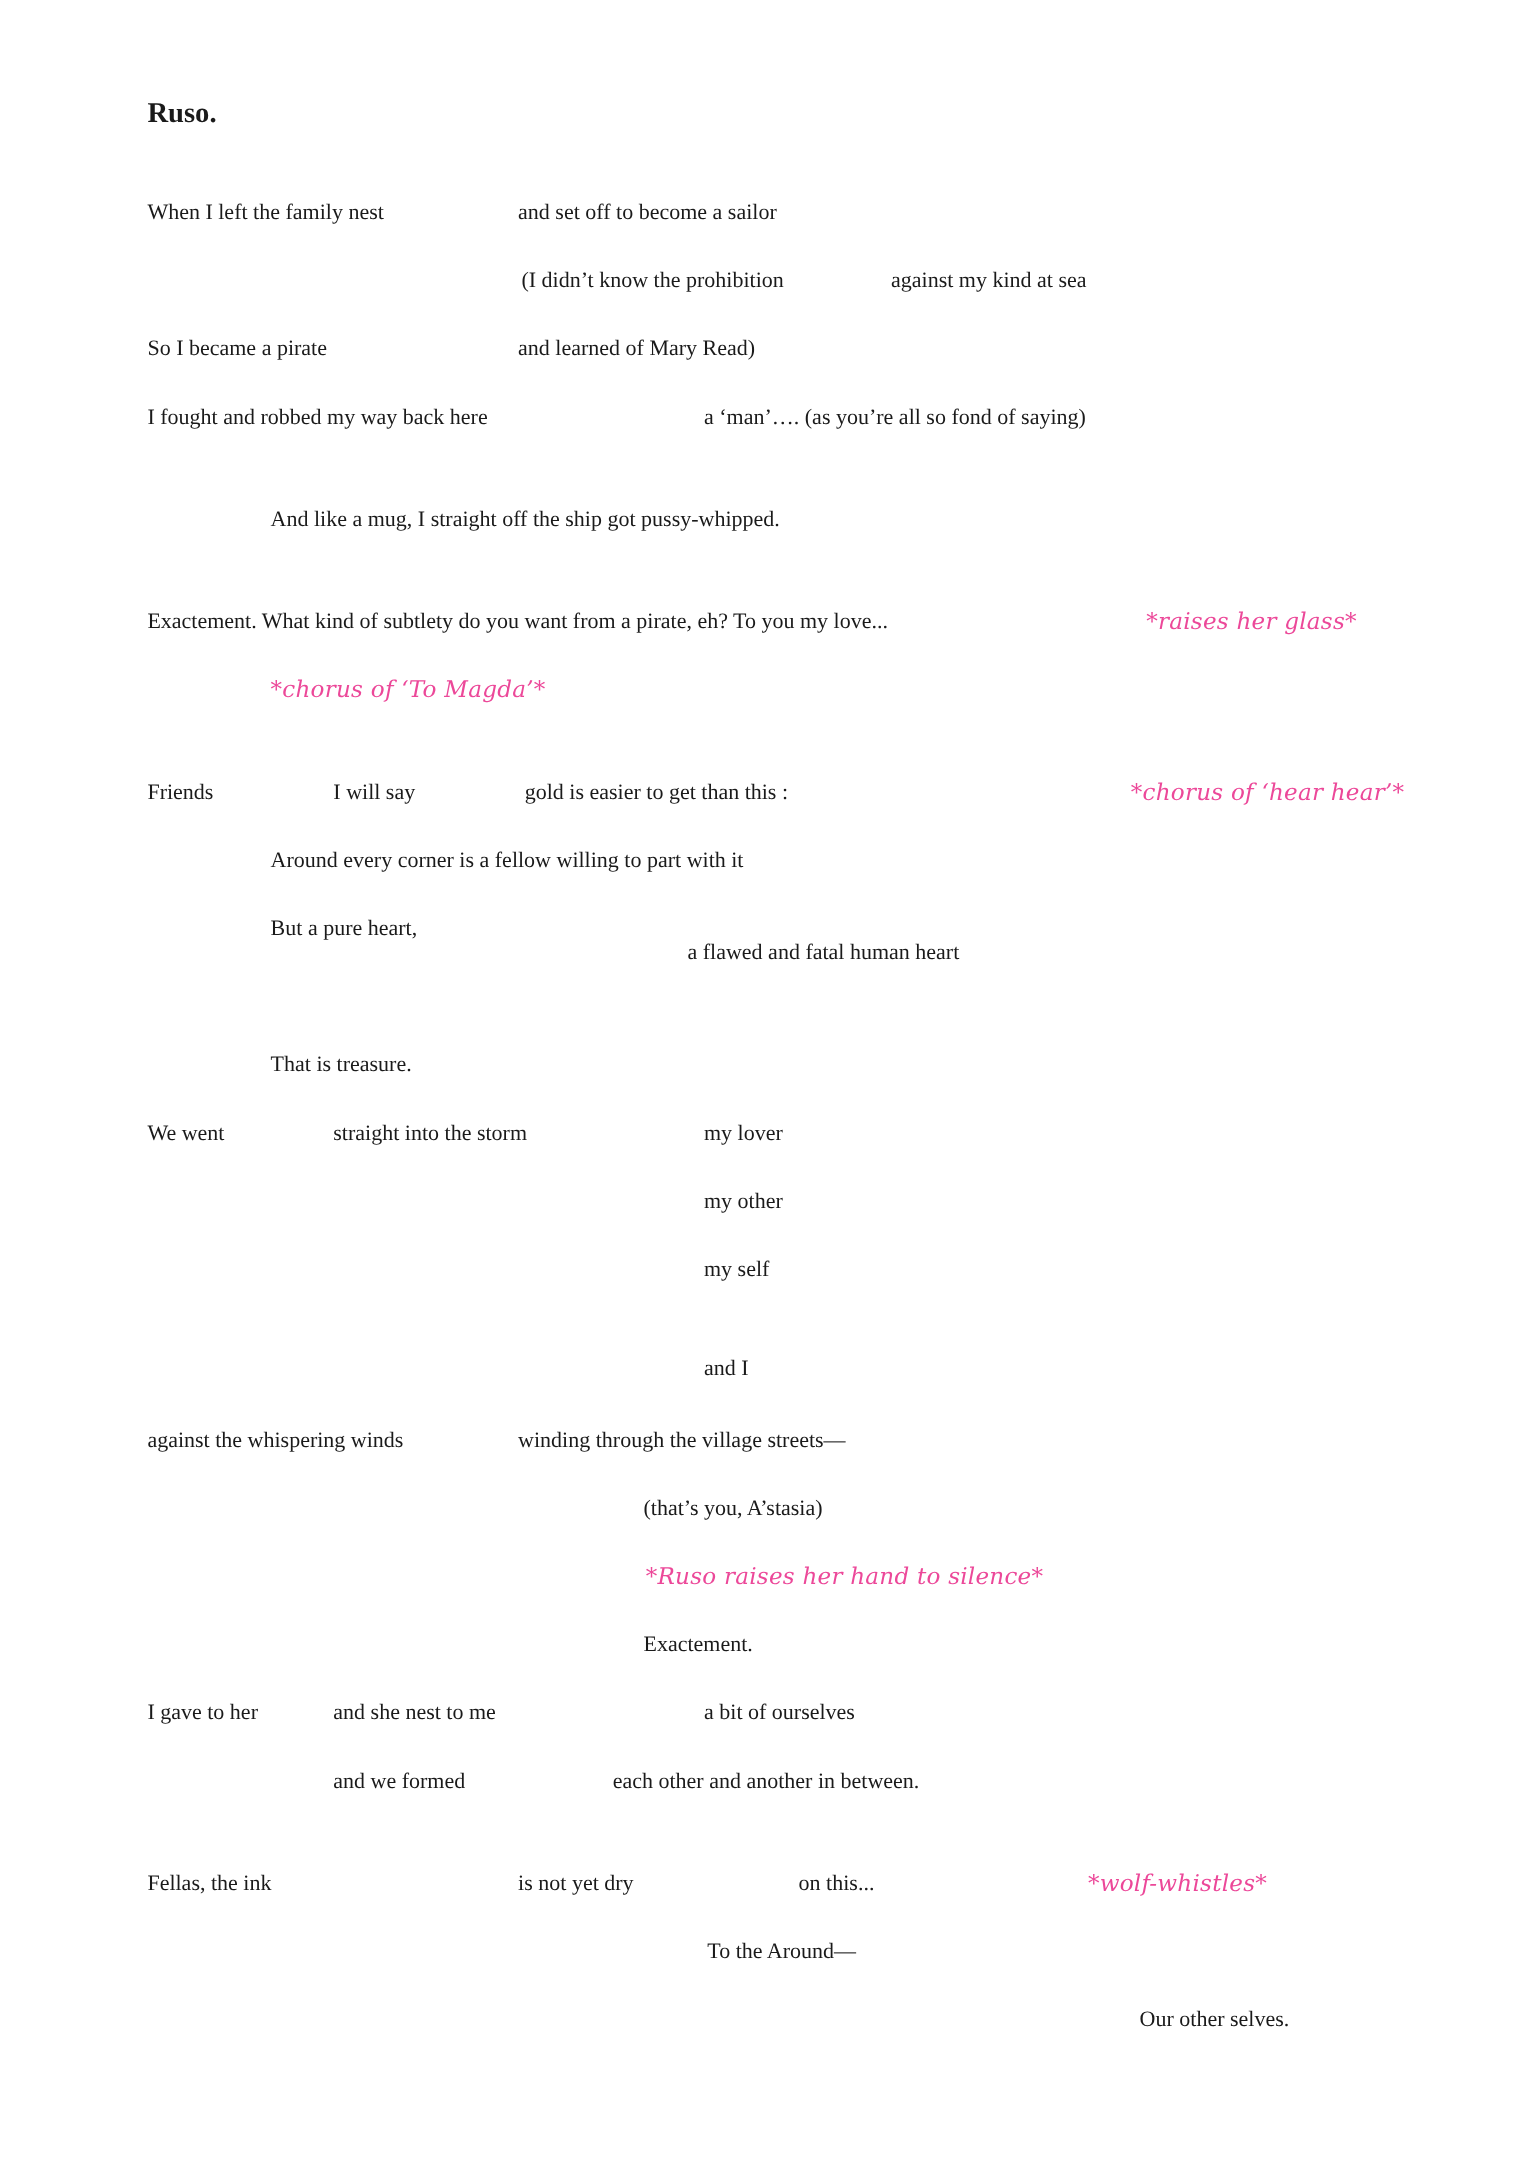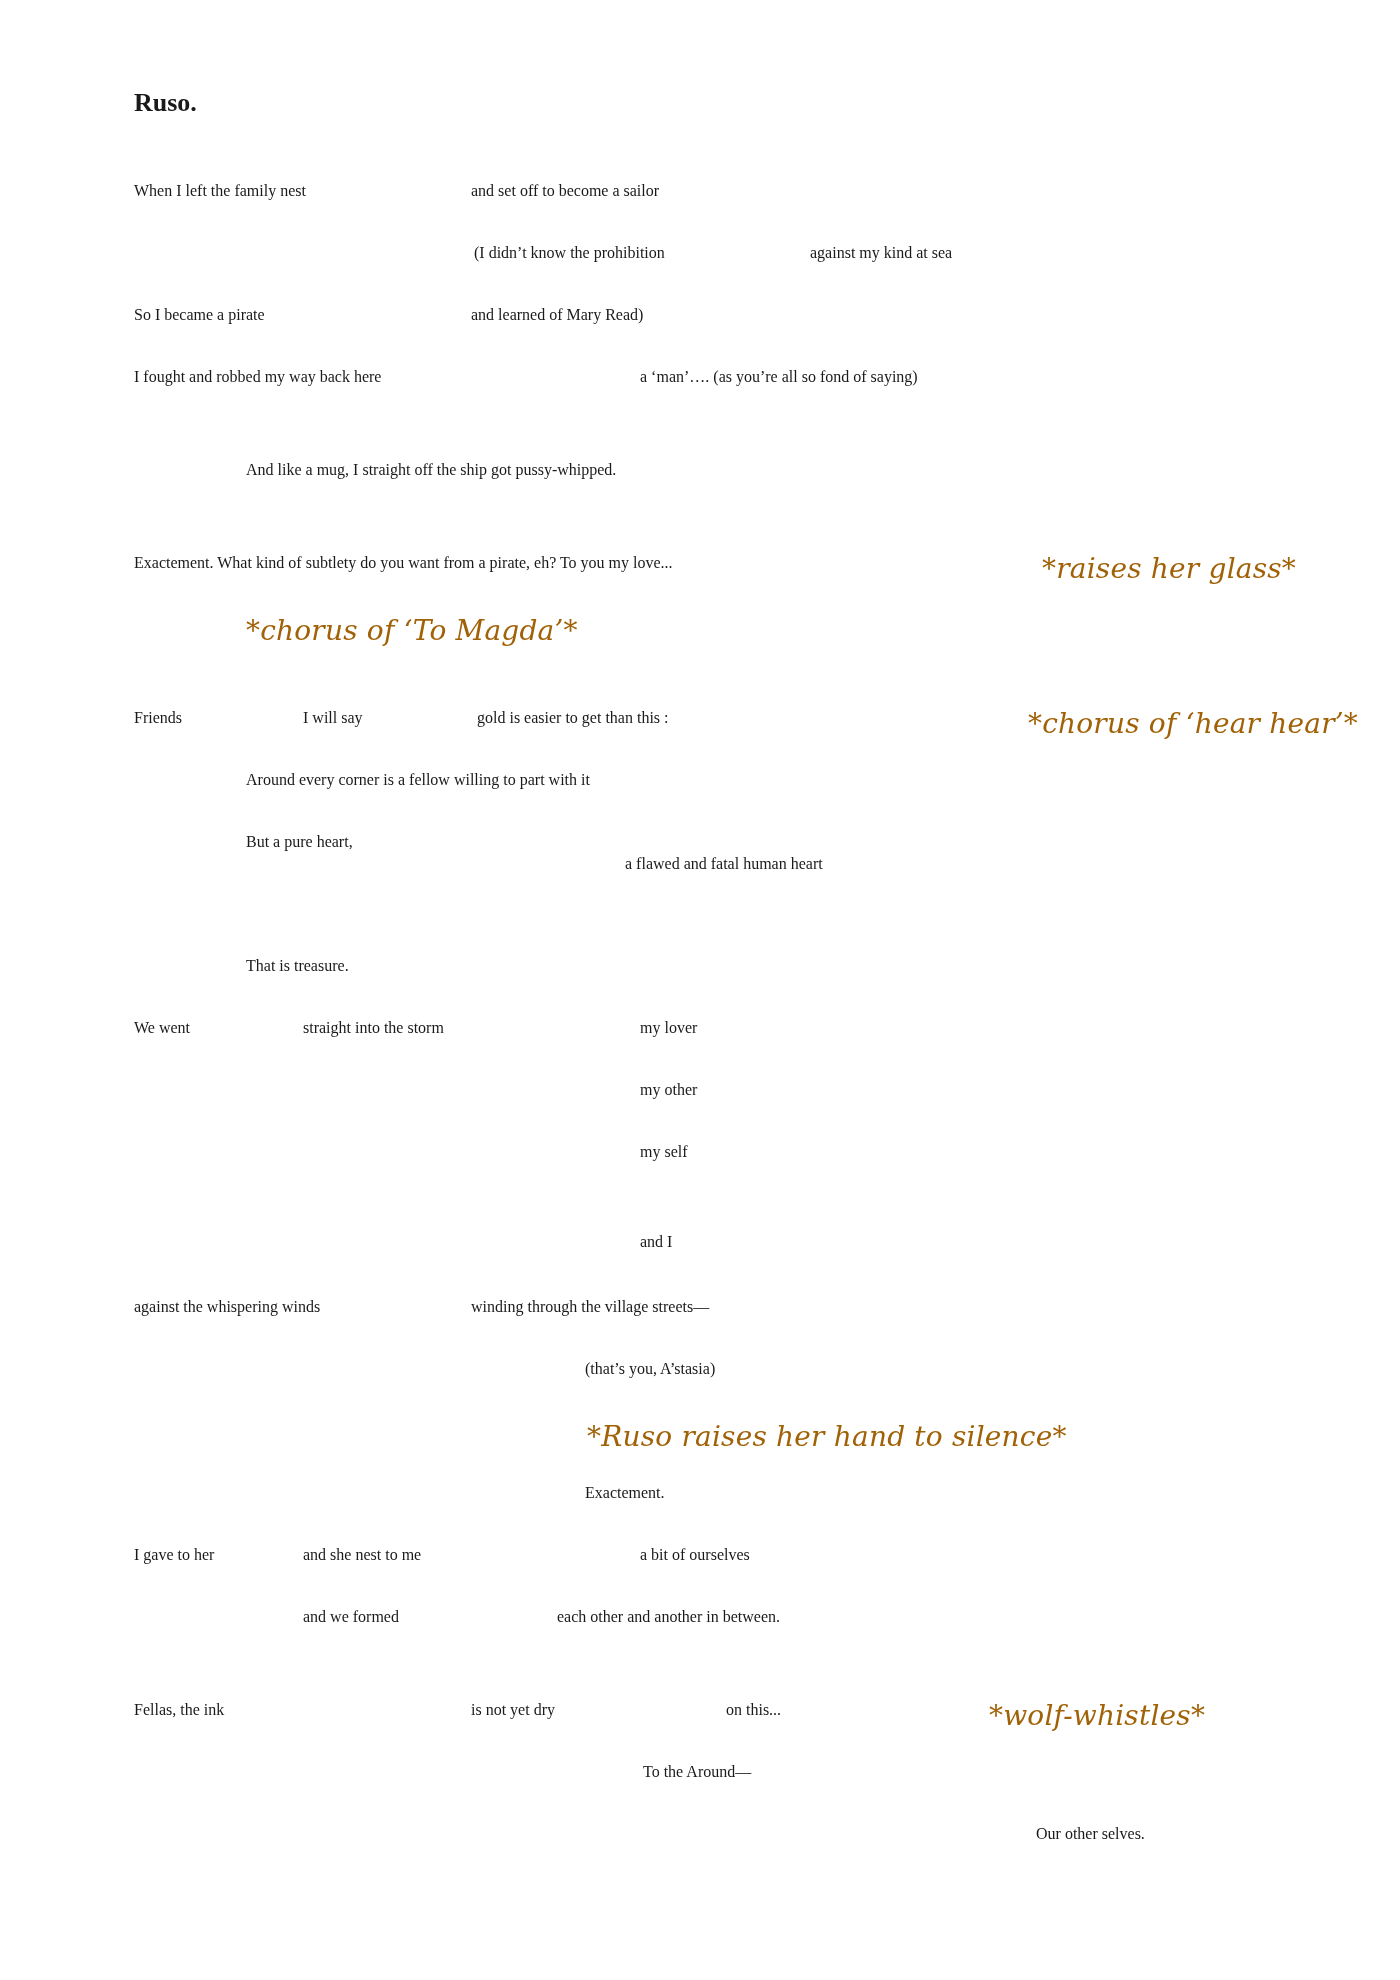--- a/index.html
+++ b/index.html
@@ -1,20 +1,20 @@
 <!DOCTYPE html>
 <html><head>
   <meta charset="utf-8">
   <style>
     html, body { margin:0; padding:0; background:#ffffff; }
     body { width:1400px; height:1980px; position:relative; overflow:hidden;
       font-family:"Liberation Serif","DejaVu Serif",serif; color:#1a1a1a; }
-    .t { position:absolute; white-space:nowrap; font-size:16px; line-height:1; }
+    .t { position:absolute; white-space:nowrap; font-size:20px; line-height:1; }
     .title { font-weight:bold; font-size:26px; }
-    .sd { color:#a16207; font-style:italic; font-family:"DejaVu Serif",serif; font-size:28px; letter-spacing:0.2px; }
+    .sd { color:#ec4899; font-style:italic; font-family:"DejaVu Serif",serif; font-size:21px; letter-spacing:0.2px; }
   </style>
 </head>
 <body>
 
 <div>
   <div class="t title" style="left:134px;top:90px;">Ruso.</div>
 
   <div class="t" style="left:134px;top:183px;">When I left the family nest</div>
   <div class="t" style="left:471px;top:183px;">and set off to become a sailor</div>
   <div class="t" style="left:474px;top:245px;">(I didn’t know the prohibition</div>

